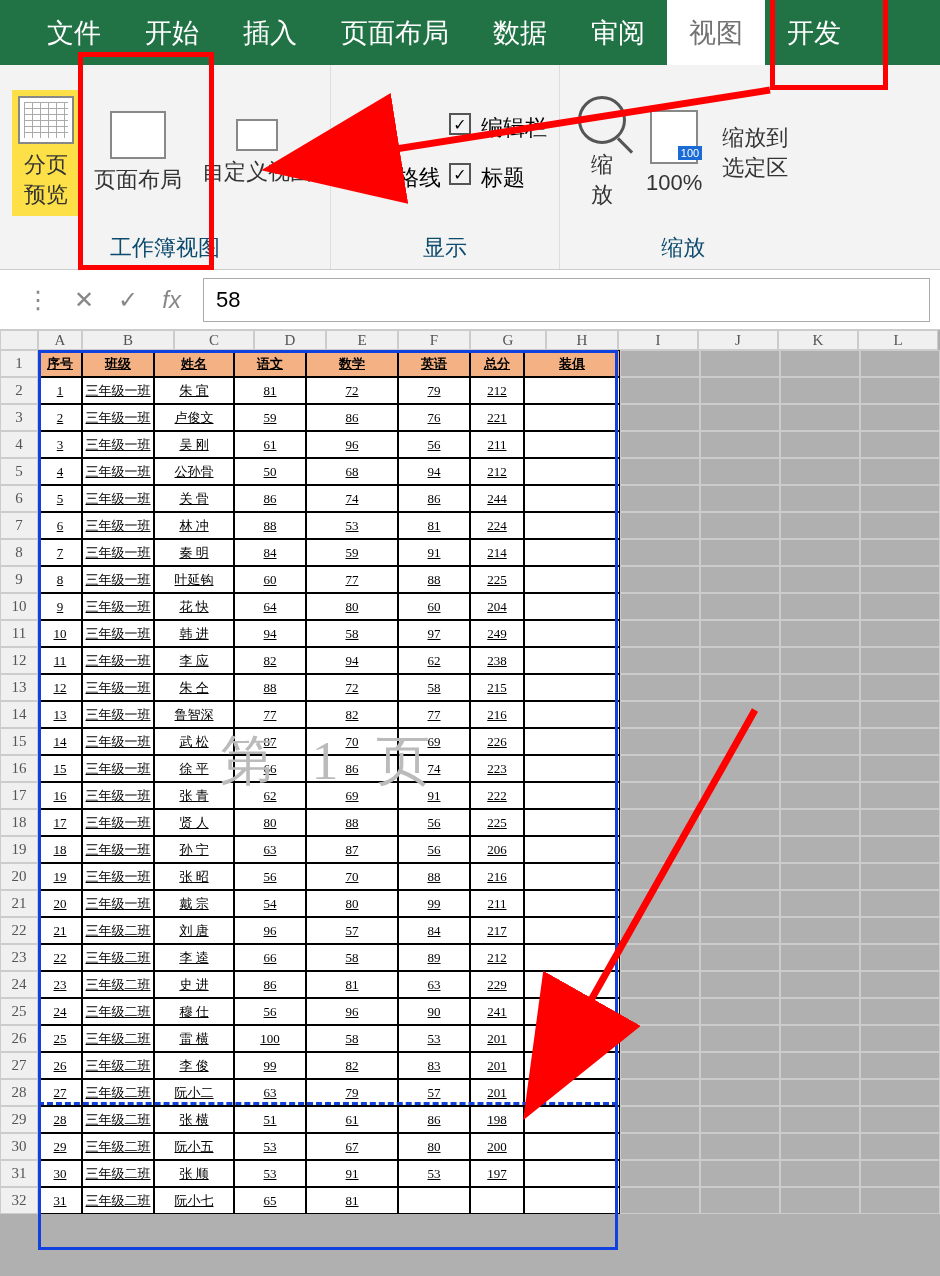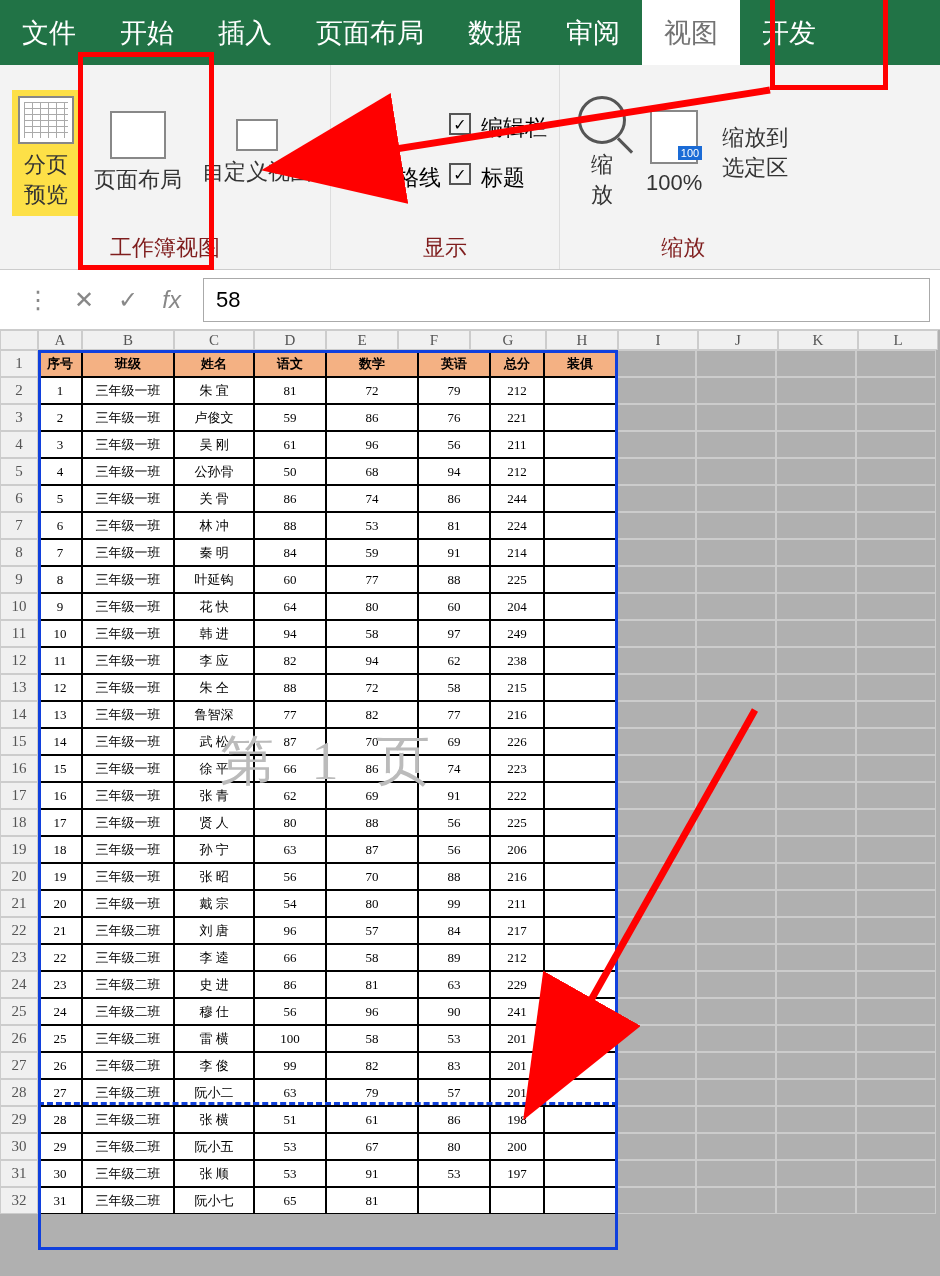--- a/index.html
+++ b/index.html
@@ -1,27 +1,27 @@
 <!DOCTYPE html>
 <html><head>
 <meta charset="utf-8">
 <style>
 * { margin:0; padding:0; box-sizing:border-box; font-family:"Microsoft YaHei",sans-serif; }
 body { width:940px; height:1276px; background:#fff; overflow:hidden; position:relative; }
 
 
-.ribbon-tabs { display:flex; background:#217346; height:65px; align-items:center; position:relative; }
+.ribbon-tabs { display:flex; background:#217346; height:65px; align-items:center; padding-left:25px; position:relative; }
 .ribbon-tab { color:#fff; font-size:27px; padding:0 22px; height:65px; display:flex; align-items:center; cursor:pointer; }
 .ribbon-tab.active { background:#fff; color:#737373; }
 
 
 .ribbon-content { height:205px; background:#f3f3f3; border-bottom:1px solid #ccc; display:flex; }
 .ribbon-group { display:flex; flex-direction:column; align-items:center; justify-content:flex-end; padding:8px 12px 6px 12px; border-right:1px solid #ddd; height:100%; }
 .ribbon-group-body { flex:1; display:flex; align-items:center; gap:8px; }
-.ribbon-group-label { font-size:22px; color:#7f1d1d; }
+.ribbon-group-label { font-size:22px; color:#0c4a6e; }
 .rbtn { display:flex; flex-direction:column; align-items:center; justify-content:center; font-size:22px; color:#333; gap:6px; padding:6px 6px; }
 .rbtn .icon { width:56px; height:48px; border:2px solid #888; background:#fff; position:relative; }
 .rbtn .icon.grid::before { content:""; position:absolute; inset:4px; background:linear-gradient(#aaa 1px,transparent 1px) 0 0/100% 6px,linear-gradient(90deg,#aaa 1px,transparent 1px) 0 0/8px 100%; }
 .rbtn.highlight { background:#fde047; }
 .chk-row { display:flex; flex-direction:column; gap:20px; font-size:22px; }
 .chk { display:flex; align-items:flex-start; gap:10px; }
 .chk .box { width:22px; height:22px; border:2px solid #555; display:flex; align-items:center; justify-content:center; font-size:16px; }
 
 
 .formula-bar { height:60px; display:flex; align-items:center; border-bottom:1px solid #ccc; padding:8px 10px; gap:6px; }
@@ -32,28 +32,28 @@
 
 .sheet-wrap { position:relative; overflow:hidden; background:#b0b0b0; }
 .sheet { display:flex; }
 .row-headers { display:flex; flex-direction:column; background:#e6e6e6; }
 .corner, .rh, .ch { border:1px solid #ccc; font-size:15px; display:flex; align-items:center; justify-content:center; background:#f0f0f0; color:#555; font-family:serif; }
 .corner { width:38px; height:20px; }
 .rh { width:38px; height:27px; }
 .col-headers { display:flex; }
 .ch { height:20px; }
 
-.grid-rows { display:flex; flex-direction:column; }
+.grid-rows { display:flex; flex-direction:column;text-decoration:underline; }
 .grid-row { display:flex; }
 .cell { height:27px; border:1px solid #000; font-size:13px; display:flex; align-items:center; justify-content:center; background:#fff; font-family:serif; overflow:hidden; white-space:nowrap; }
 .hdr-cell { background:#f4b183; font-weight:bold; }
 .out-cell { border:1px solid #ccc; background:#b0b0b0; }
 
 
-.cA{width:44px;} .cB{width:92px;} .cC{width:80px;} .cD{width:72px;} .cE{width:92px;} .cF{width:72px;} .cG{width:54px;} .cH{width:72px;}
+.cA{width:44px;} .cB{width:72px;} .cC{width:80px;} .cD{width:72px;} .cE{width:92px;} .cF{width:72px;} .cG{width:54px;} .cH{width:96px;}
 .cI,.cJ,.cK,.cL{width:80px;}
 
 
 .page-border { position:absolute; border:3px solid #1040dd; pointer-events:none; }
 .page-dash { position:absolute; border-top:3px dashed #1040dd; pointer-events:none; }
 .watermark { position:absolute; font-size:54px; color:#bbb; font-family:serif; pointer-events:none; letter-spacing:12px; }
 
 
 .anno-box { position:absolute; border:5px solid red; pointer-events:none; }
 svg.anno-svg { position:absolute; top:0; left:0; pointer-events:none; }

